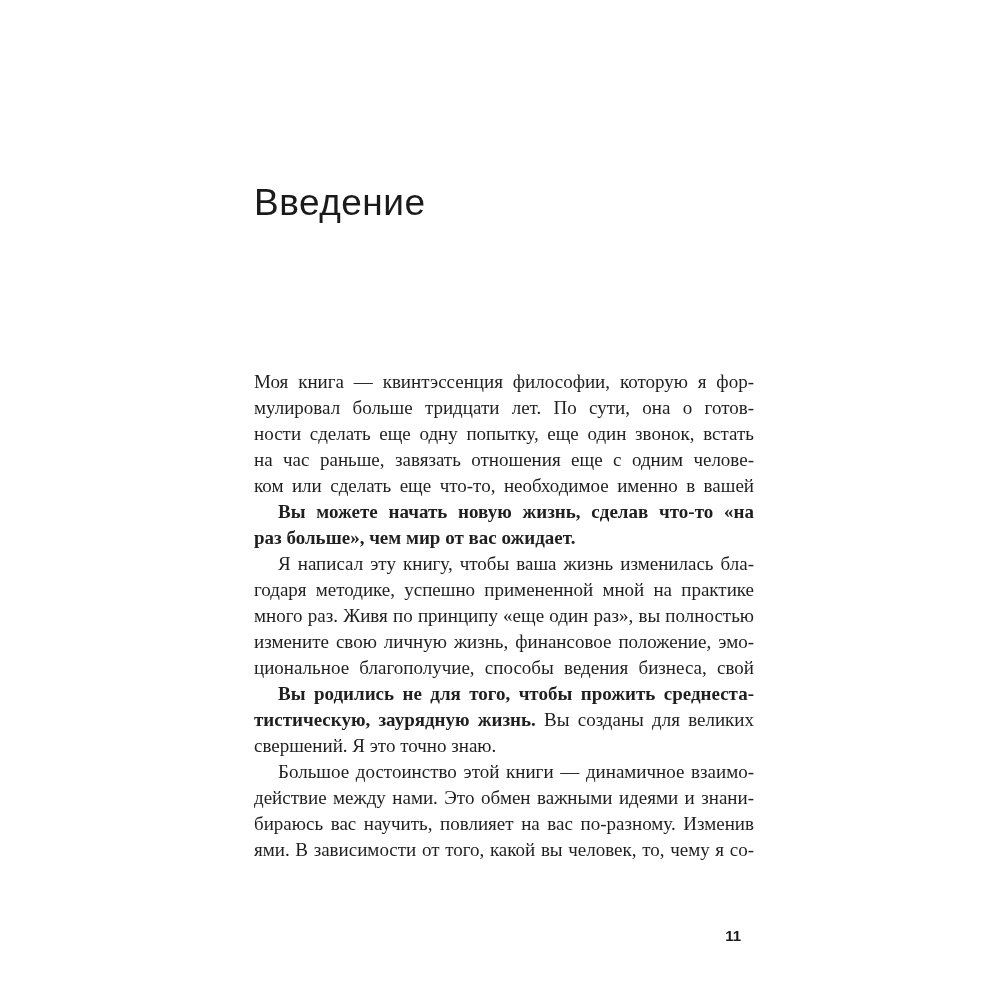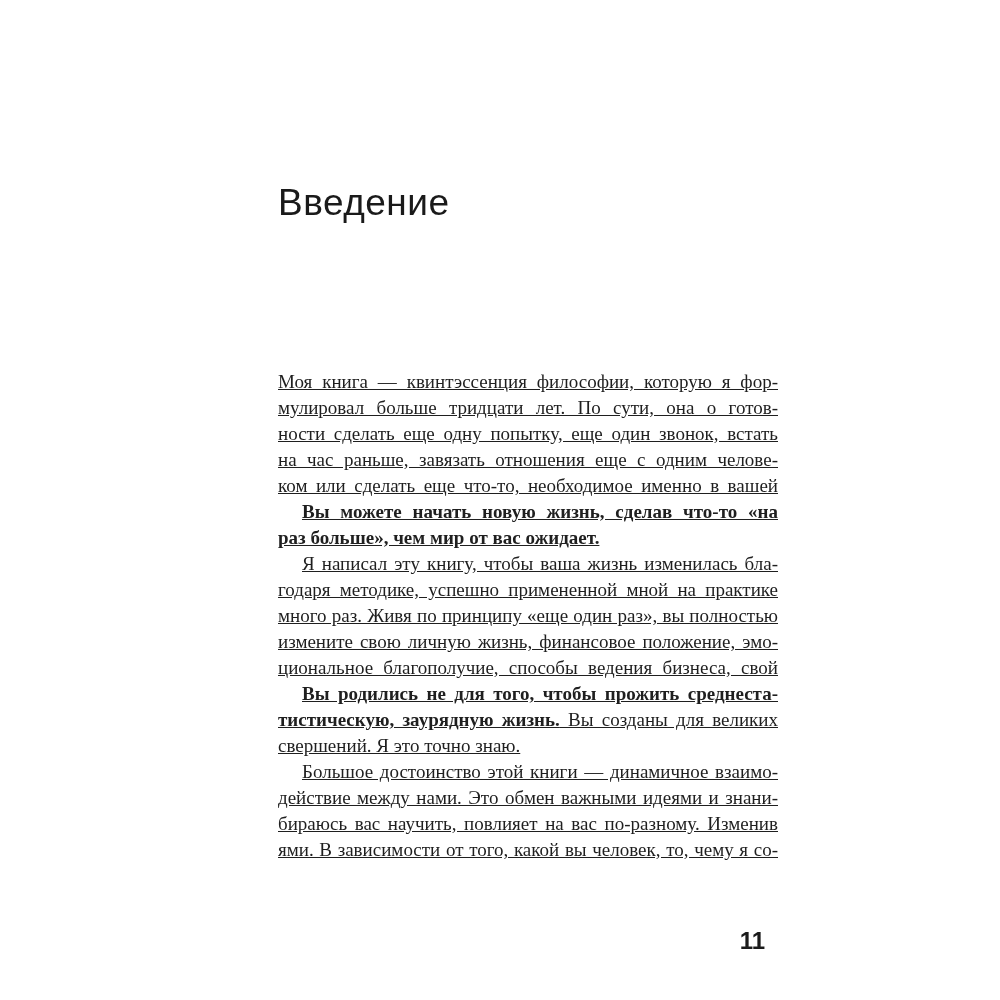--- a/index.html
+++ b/index.html
@@ -6,21 +6,20 @@
     margin: 0;
     padding: 0;
     background: #ffffff;
   }
   .page {
     position: relative;
     width: 836px;
     height: 1000px;
     background: #ffffff;
     overflow: hidden;
-    margin-left: 24px;
   }
   .chapter-title {
     position: absolute;
     left: 254px;
     top: 183px;
     margin: 0;
     font-family: "Liberation Sans", sans-serif;
     font-weight: 400;
     font-size: 37px;
     line-height: 1.1;
@@ -28,21 +27,20 @@
     color: #1a1a1a;
   }
   .body-text {
     position: absolute;
     left: 254px;
     top: 369px;
     width: 500px;
     font-family: "Liberation Serif", serif;
     font-size: 19px;
     color: #1f1f1f;
-    text-decoration: underline;
   }
   .line {
     height: 26px;
     line-height: 26px;
     text-align: justify;
     text-align-last: justify;
     overflow: hidden;
     white-space: normal;
   }
   .line.flush {
@@ -55,21 +53,21 @@
     font-weight: 700;
   }
   .page-number {
     position: absolute;
     top: 927px;
     left: 254px;
     width: 487px;
     text-align: right;
     font-family: "Liberation Sans", sans-serif;
     font-weight: 700;
-    font-size: 24px;
+    font-size: 15px;
     color: #1b1b1b;
   }
 </style>
 </head>
 <body>
 
 <div class="page">
   <h1 class="chapter-title">Введение</h1>
 
   <div class="body-text">

